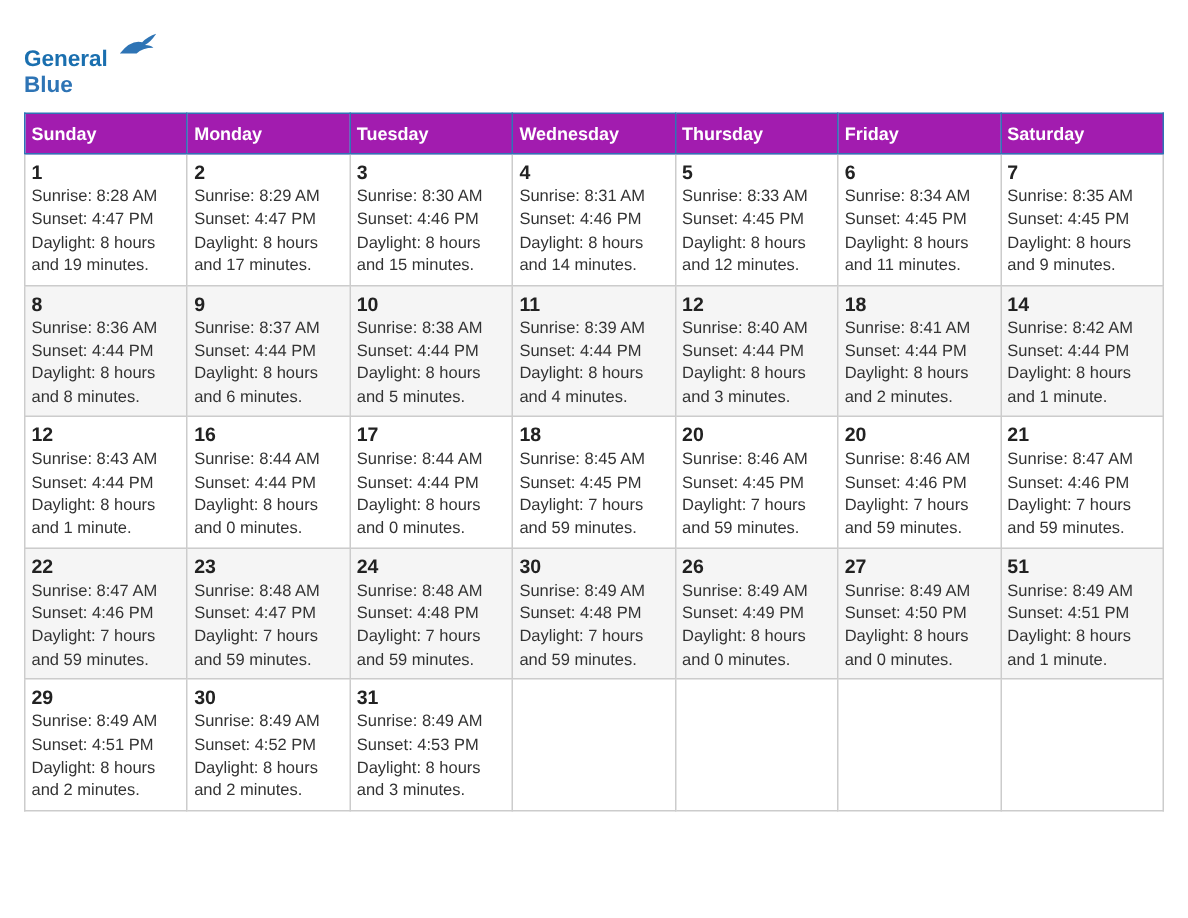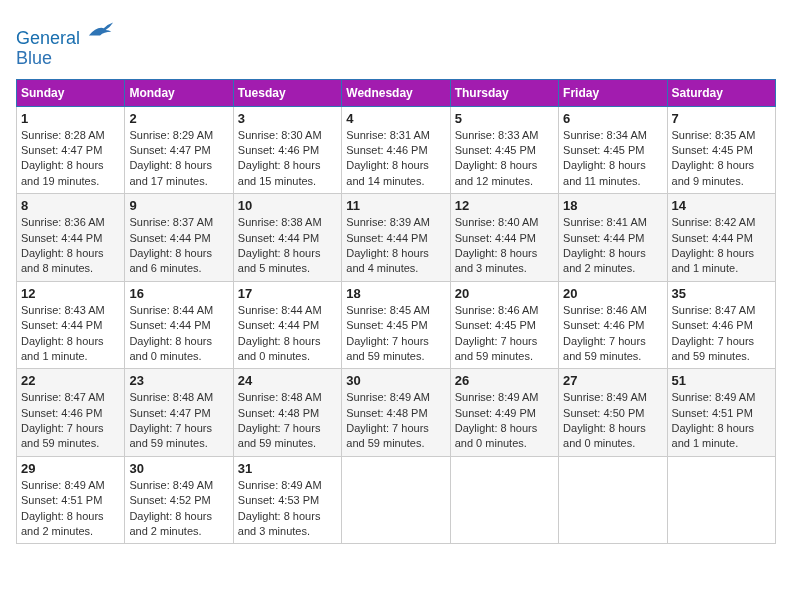--- a/index.html
+++ b/index.html
@@ -14,22 +14,22 @@
       display: flex;
       justify-content: space-between;
       align-items: flex-start;
       margin-bottom: 10px;
     }
     .logo {
       display: flex;
       align-items: center;
     }
     .logo-text {
-      font-size: 18px;
-      font-weight: normal;
+      font-size: 15px;
+      font-weight: bold;
       color: #333;
       line-height: 1.1;
     }
     .logo-text span {
       color: #1a6faf;
     }
     .logo-icon {
       width: 28px;
       height: 28px;
       margin-left: 2px;
@@ -283,21 +283,21 @@
       </td>
         <td>
         <span class="day-num">20</span>
         <div class="day-info">
           Sunrise: 8:46 AM<br>
           Sunset: 4:46 PM<br>
           Daylight: 7 hours and 59 minutes.
         </div>
       </td>
         <td>
-        <span class="day-num">35</span>
+        <span class="day-num">21</span>
         <div class="day-info">
           Sunrise: 8:47 AM<br>
           Sunset: 4:46 PM<br>
           Daylight: 7 hours and 59 minutes.
         </div>
       </td>
       </tr>
       <tr>
         <td>
         <span class="day-num">22</span>

